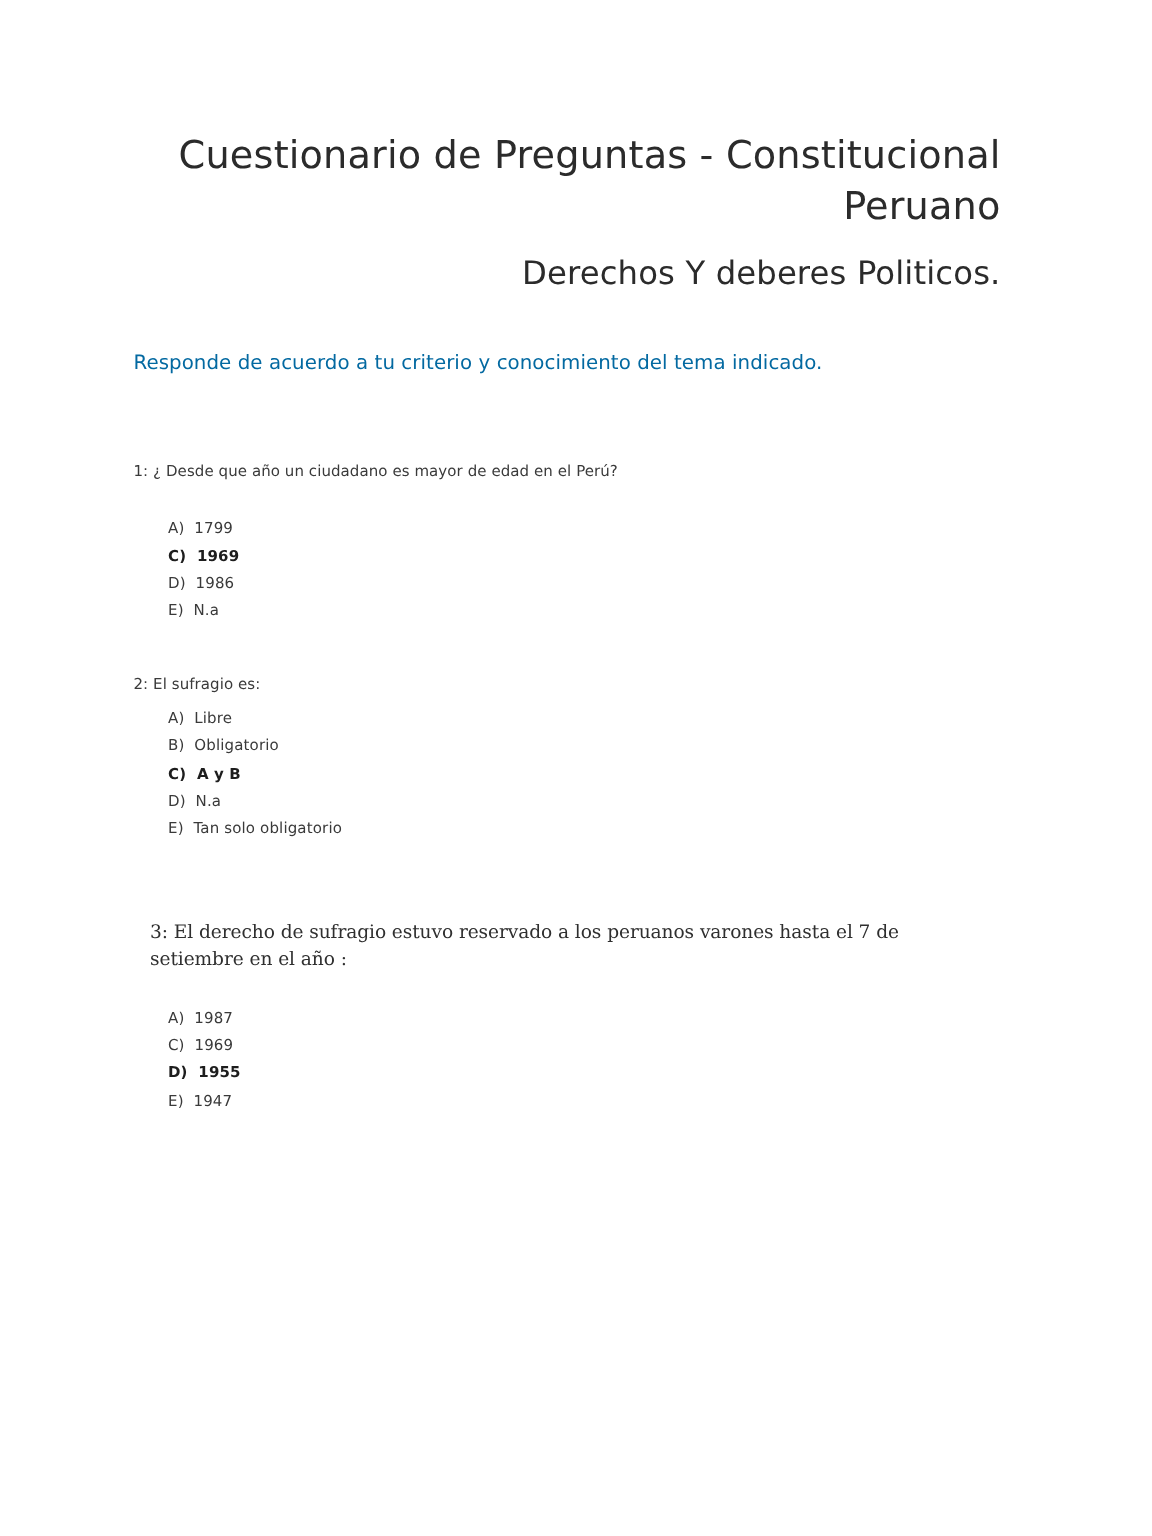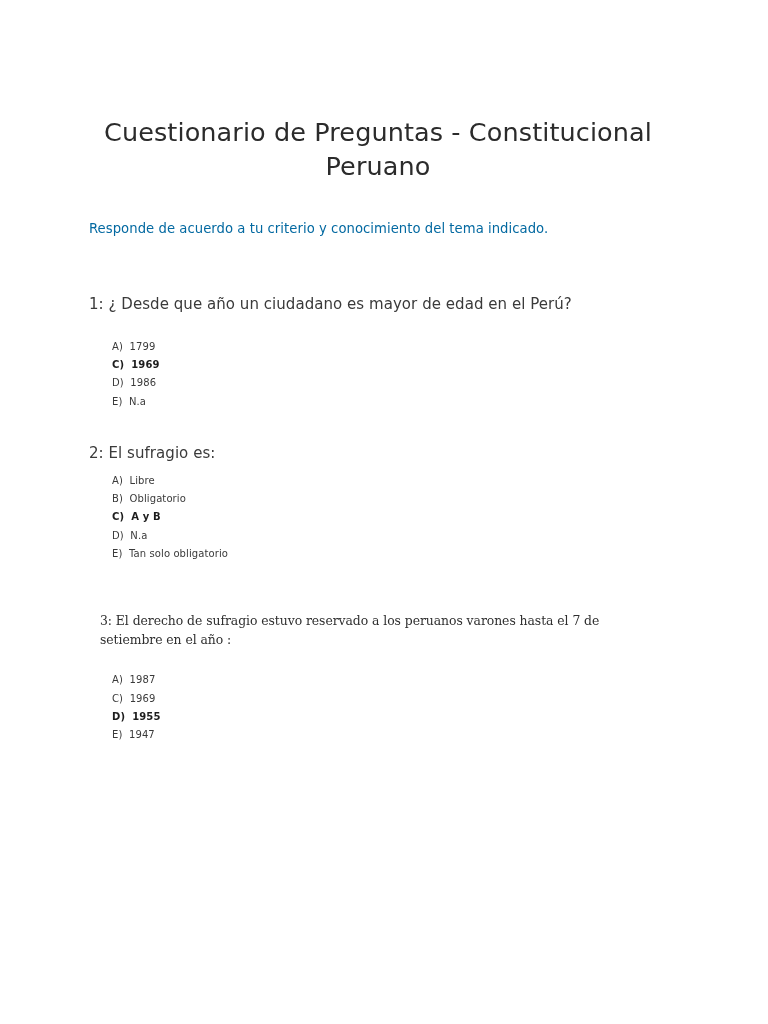--- a/index.html
+++ b/index.html
@@ -28,22 +28,21 @@
   .content {
     position: absolute;
     left: 89px;
     top: 0;
     width: 578px;
   }
 
   
   .title-block {
     padding-top: 88px;
-    text-align: center;
-    margin-top: 28px;
+    text-align: right;
   }
   .doc-title {
     font-family: "DejaVu Sans", sans-serif;
     font-size: 25.5px;
     font-weight: 400;
     line-height: 1.32;
     color: #2b2b2b;
     margin: 0;
     letter-spacing: 0.1px;
   }
@@ -65,21 +64,21 @@
     color: #0369a1;
     letter-spacing: 0.05px;
   }
 
   
   .question-block {
     margin-top: 0;
   }
   .q-sans {
     font-family: "DejaVu Sans", sans-serif;
-    font-size: 15px;
+    font-size: 10px;
     line-height: 1.45;
     color: #3a3a3a;
     letter-spacing: 0.05px;
   }
   .q-serif {
     font-family: "DejaVu Serif", serif;
     font-size: 12.4px;
     line-height: 1.5;
     color: #2f2f2f;
     letter-spacing: -0.05px;
@@ -131,20 +130,21 @@
 
 <div class="page">
   <div class="content">
 
     <div class="title-block">
       <h1 class="doc-title">
         <span>Cuestionario de Preguntas  - Constitucional</span>
         <br>
         <span>Peruano</span>
       </h1>
+      <h2 class="doc-subtitle">Derechos Y deberes Politicos.</h2>
     </div>
 
     <p class="intro">Responde de acuerdo a tu criterio y conocimiento del tema indicado.</p>
 
     <div class="gap-q1"></div>
     <div class="question-block">
       <p class="q-sans" style="margin:0;">
         <span class="q-num">1:</span>
         <span class="q-body">¿ Desde que año un ciudadano es mayor de edad en el Perú?</span>
       </p>

